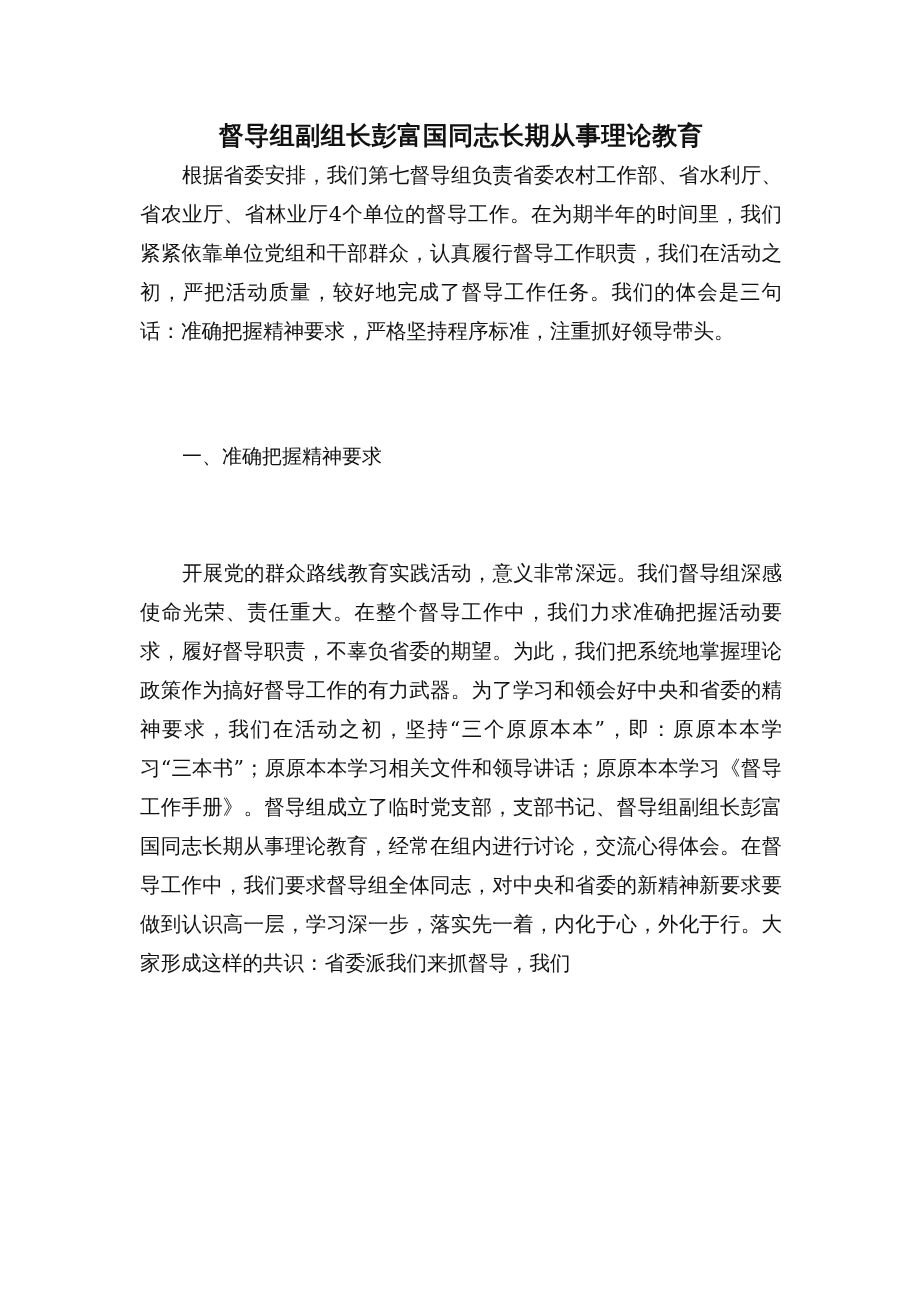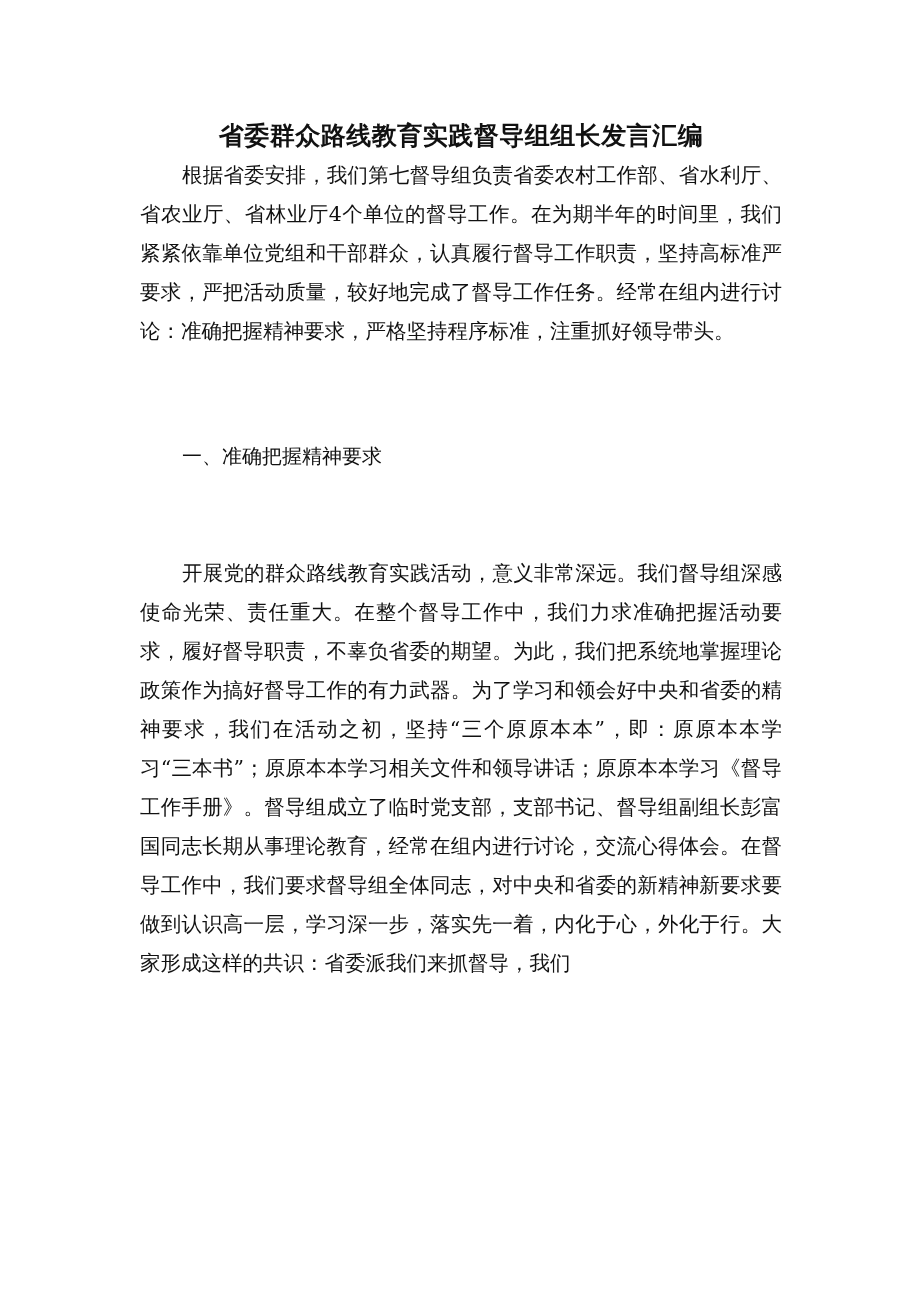--- a/index.html
+++ b/index.html
@@ -25,21 +25,21 @@
   .heading {
     font-size: 20px; line-height: 39px; margin: 8px 0 0 0; text-indent: 42px;
   }
   .gap1 { height: 39px; }
   .gap2 { height: 39px; }
 </style>
 </head>
 <body>
 
 <div class="page">
-  <h1 class="title">省委群众路线教育实践督导组组长发言汇编</h1>
-  <p class="para">根据省委安排，我们第七督导组负责省委农村工作部、省水利厅、省农业厅、省林业厅4个单位的督导工作。在为期半年的时间里，我们紧紧依靠单位党组和干部群众，认真履行督导工作职责，坚持高标准严要求，严把活动质量，较好地完成了督导工作任务。经常在组内进行讨论：准确把握精神要求，严格坚持程序标准，注重抓好领导带头。</p>
+  <h1 class="title">督导组副组长彭富国同志长期从事理论教育</h1>
+  <p class="para">根据省委安排，我们第七督导组负责省委农村工作部、省水利厅、省农业厅、省林业厅4个单位的督导工作。在为期半年的时间里，我们紧紧依靠单位党组和干部群众，认真履行督导工作职责，我们在活动之初，严把活动质量，较好地完成了督导工作任务。我们的体会是三句话：准确把握精神要求，严格坚持程序标准，注重抓好领导带头。</p>
   <div class="gap1"></div>
   <div class="gap2"></div>
   <div class="heading">一、准确把握精神要求</div>
   <div class="gap1"></div>
   <div class="gap2"></div>
   <p class="para">开展党的群众路线教育实践活动，意义非常深远。我们督导组深感使命光荣、责任重大。在整个督导工作中，我们力求准确把握活动要求，履好督导职责，不辜负省委的期望。为此，我们把系统地掌握理论政策作为搞好督导工作的有力武器。为了学习和领会好中央和省委的精神要求，我们在活动之初，坚持“三个原原本本”，即：原原本本学习“三本书”；原原本本学习相关文件和领导讲话；原原本本学习《督导工作手册》。督导组成立了临时党支部，支部书记、督导组副组长彭富国同志长期从事理论教育，经常在组内进行讨论，交流心得体会。在督导工作中，我们要求督导组全体同志，对中央和省委的新精神新要求要做到认识高一层，学习深一步，落实先一着，内化于心，外化于行。大家形成这样的共识：省委派我们来抓督导，我们</p>
 </div>
 
 </body></html>

